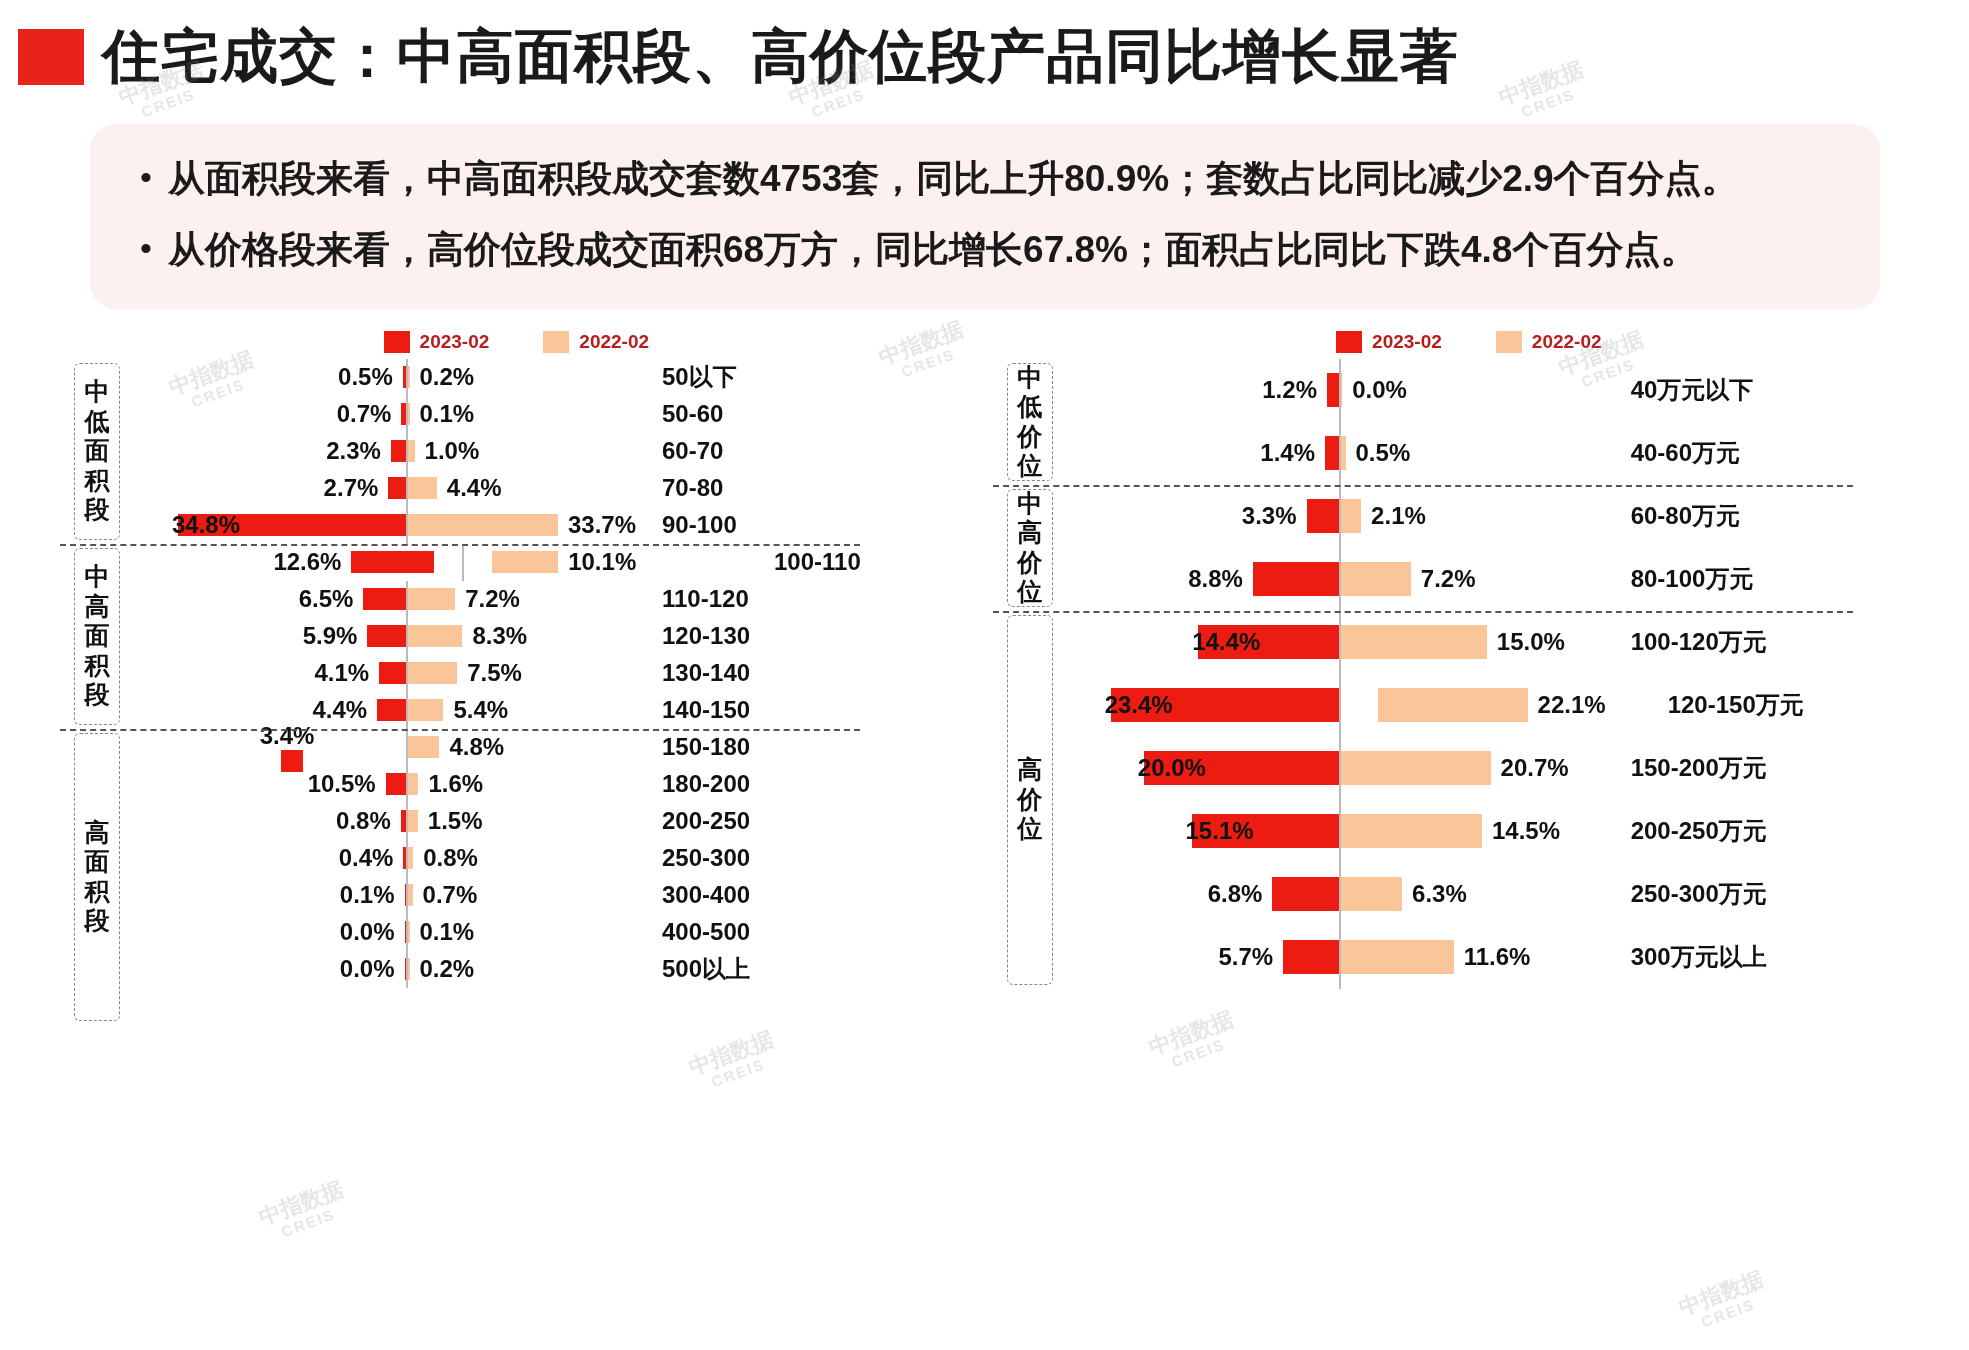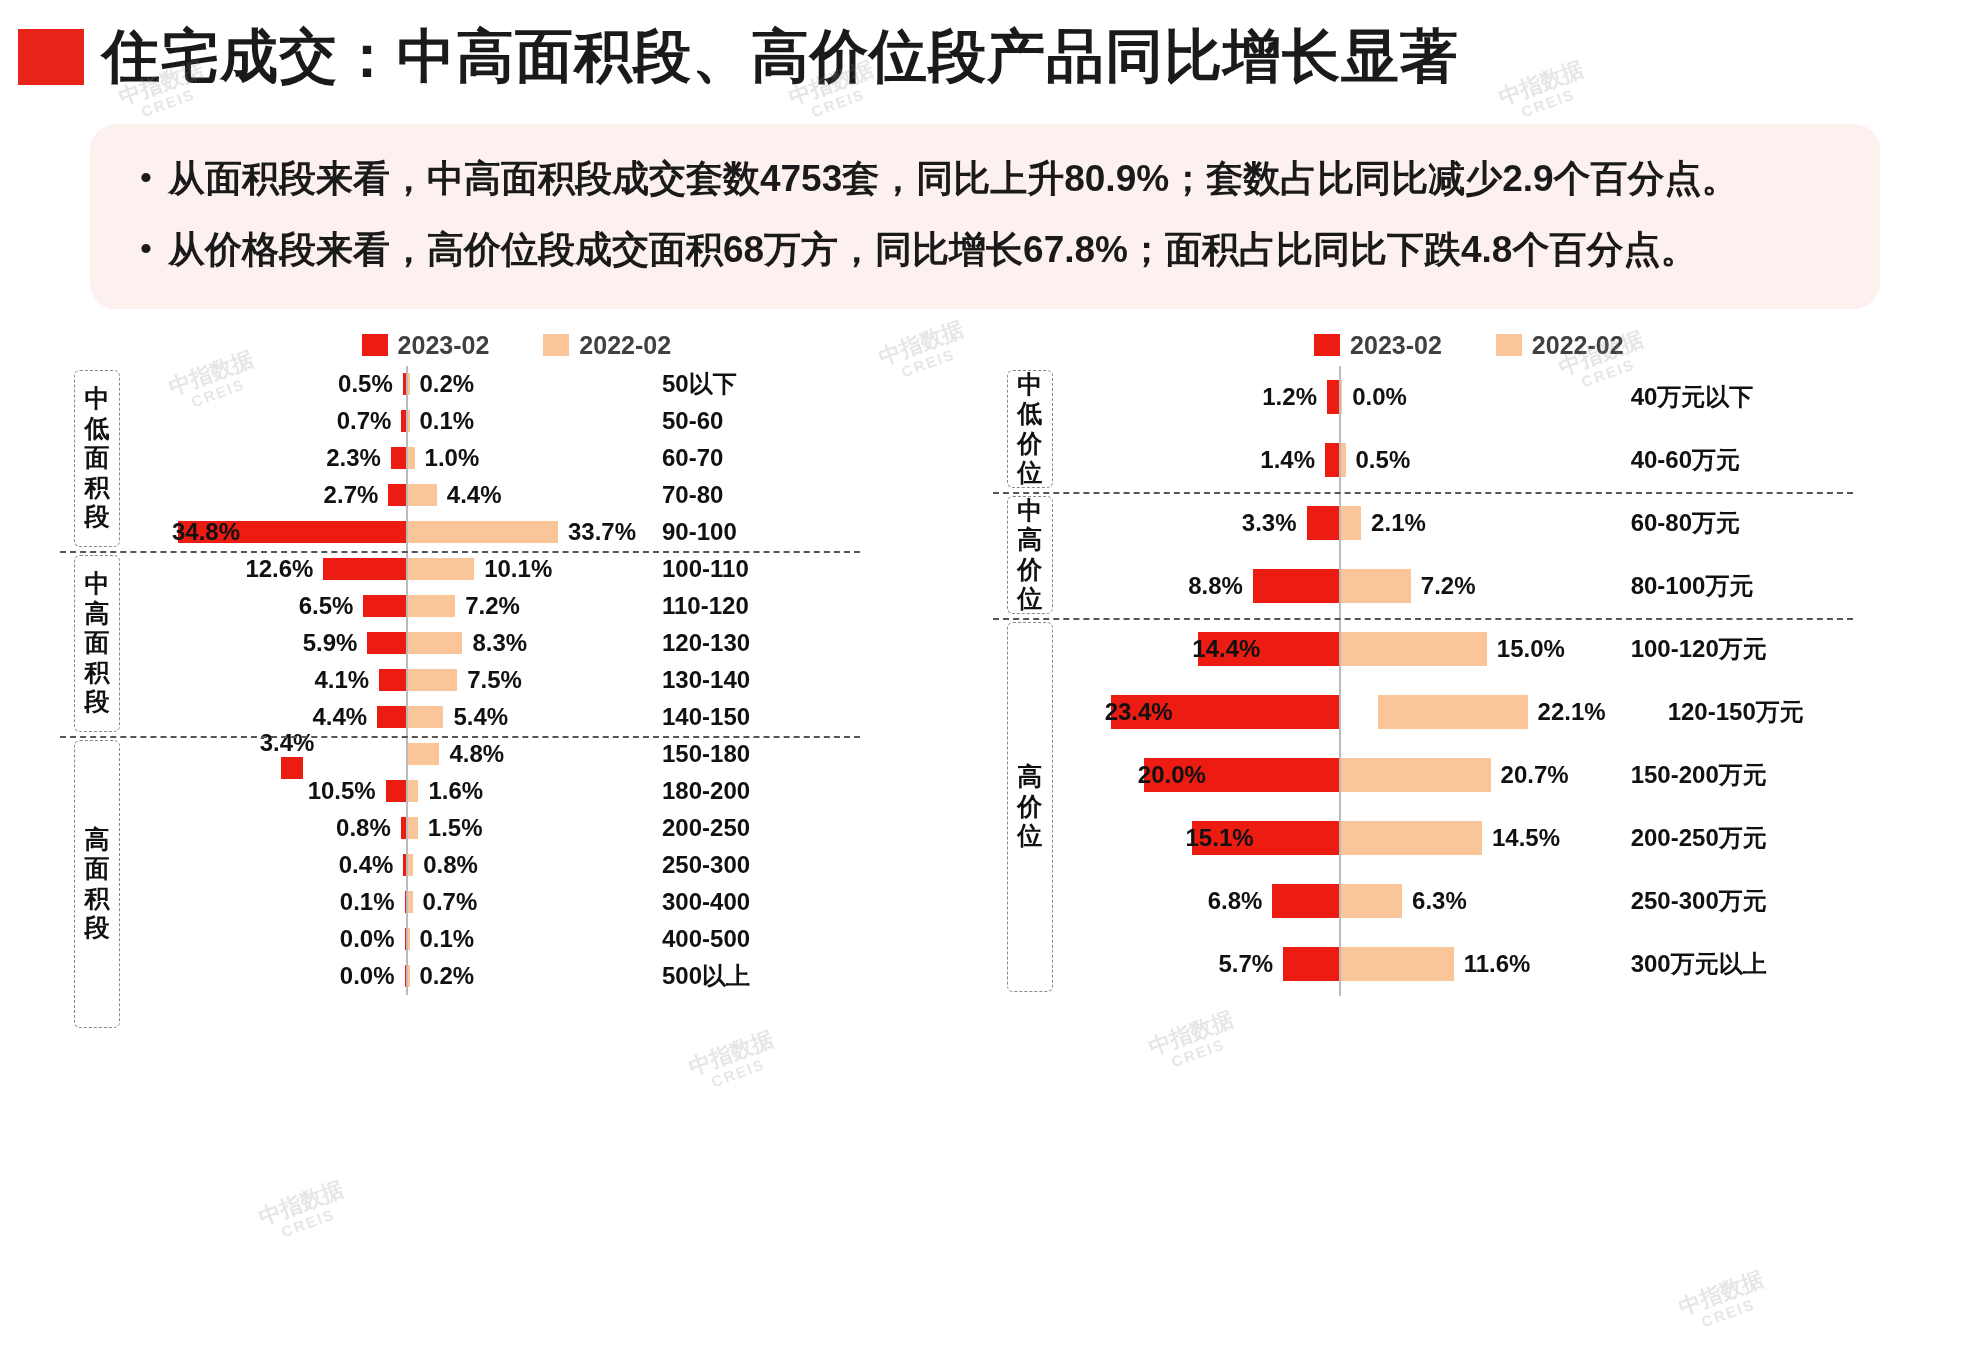--- a/index.html
+++ b/index.html
@@ -81,21 +81,21 @@
 
   .legend {
     display: flex;
     justify-content: center;
     gap: 54px;
     align-items: center;
     margin-bottom: 6px;
   }
   .legend-item { display: flex; align-items: center; gap: 10px; }
   .legend-swatch { width: 26px; height: 22px; display: inline-block; }
-  .legend-label { font-size: 25px; font-weight: bold; color: #404040; }
+  .legend-label { font-size: 19px; font-weight: bold; color: #b91c1c; }
 
   .rows { position: relative; }
   .row {
     display: flex;
     align-items: center;
     position: relative;
   }
   .cat-col {
     width: 118px;
     flex: none;
@@ -261,21 +261,21 @@
             <div class="bar bar-red" style="width: 228px; height: 22px;"></div>
             <span class="val val-left" style="position: absolute; left: -6px; margin-right: 0px;">34.8%</span>
           </div>
           <div class="axis"></div>
           <div class="side side-right" style="width: 228px;">
             <div class="bar bar-orange" style="width: 220.793px; height: 22px;"></div>
             <span class="val val-right">33.7%</span>
           </div>
           <div class="label-col" style="padding-left: 26px;">90-100</div>
         </div>
-        <div class="row" style="height: 37px;">
+        <div class="row" style="height: 37px; gap: 28px;">
           <div class="cat-col"></div>
           <div class="side side-left" style="width: 228px;">
             <span class="val val-left">12.6%</span>
             <div class="bar bar-red" style="width: 82.5517px; height: 22px;"></div>
           </div>
           <div class="axis"></div>
           <div class="side side-right" style="width: 228px;">
             <div class="bar bar-orange" style="width: 66.1724px; height: 22px;"></div>
             <span class="val val-right">10.1%</span>
           </div>

